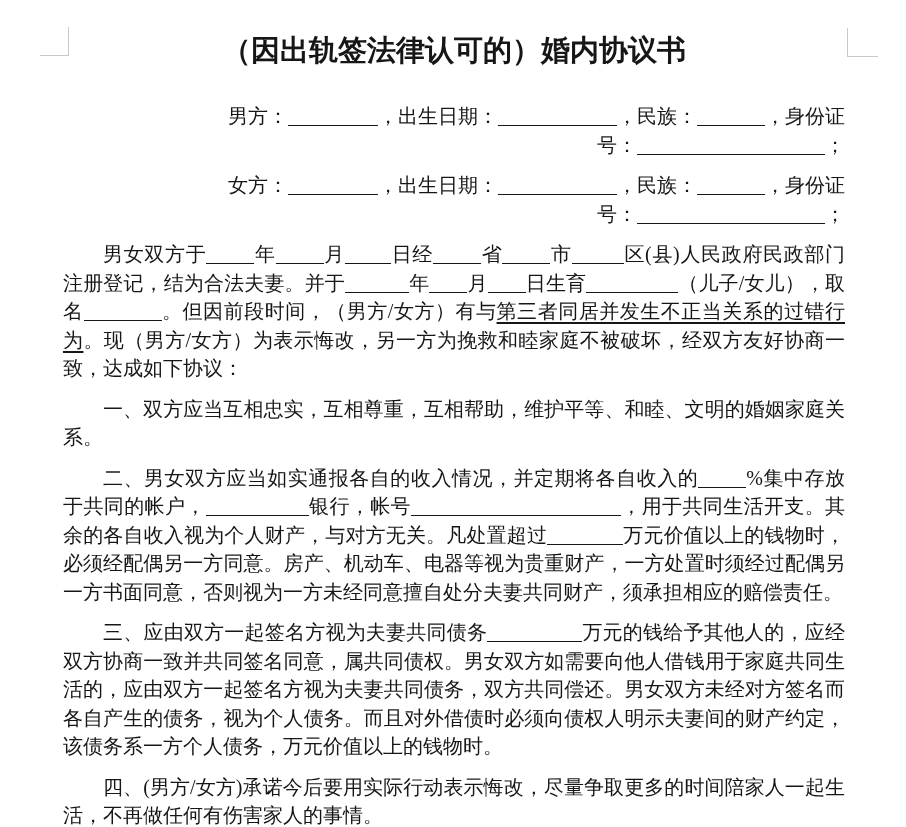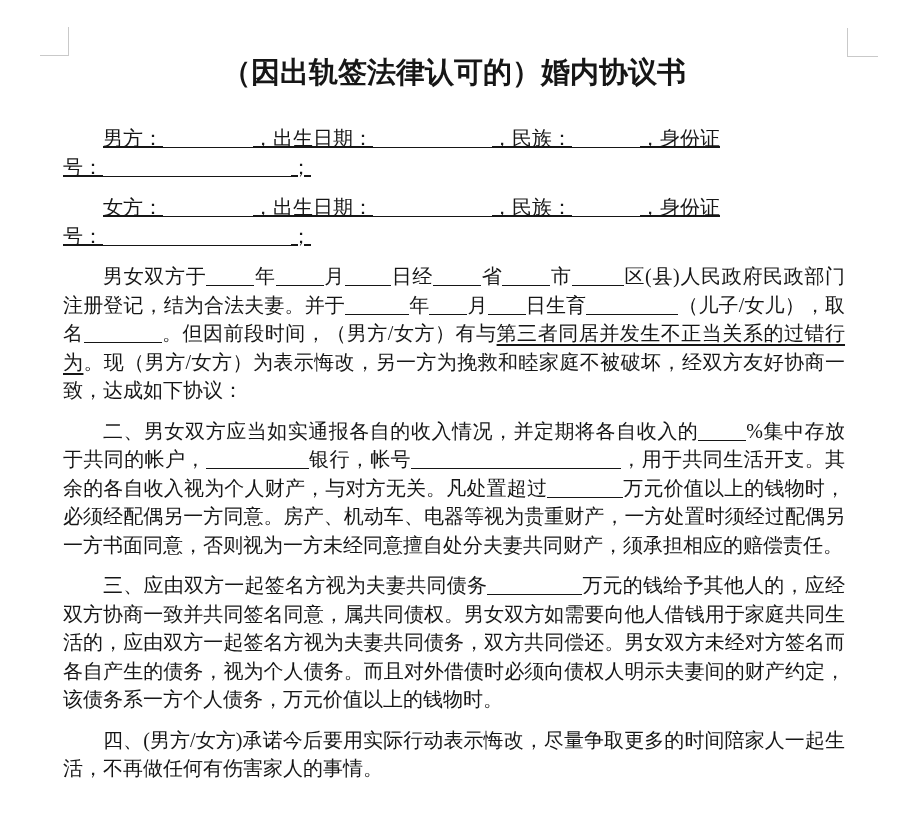--- a/index.html
+++ b/index.html
@@ -14,21 +14,21 @@
     position: relative;
     font-family: "Liberation Serif", "DejaVu Serif", serif;
     color: #161616;
   }
   .page {
     position: absolute;
     left: 0; top: 0;
     width: 906px;
     height: 827px;
     box-sizing: border-box;
-    padding: 54px 61px 0 63px;
+    padding: 32px 61px 0 63px;
     background: #ffffff;
   }
   
   .mark-tl {
     position: absolute;
     left: 40px; top: 27px;
     width: 28px; height: 28px;
     border-right: 1px solid #c9c9c9;
     border-bottom: 1px solid #c9c9c9;
   }
@@ -50,22 +50,21 @@
   }
   .para {
     margin: 0 0 12px 0;
     font-size: 20px;
     line-height: 28.5px;
     text-align: justify;
     text-indent: 2em;
     word-break: break-all;
   }
   .para.no-justify {
-    text-align: left;
-    text-decoration: underline;
+    text-align: right;
   }
   .blank {
     display: inline-block;
     height: 16px;
     border-bottom: 1px solid #161616;
     vertical-align: -3px;
   }
   .ul {
     text-decoration: underline;
     text-underline-offset: 4px;
@@ -77,17 +76,18 @@
 <div class="page">
   <div class="mark-tl"></div>
   <div class="mark-tr"></div>
 
   <h1 class="title">（因出轨签法律认可的）婚内协议书</h1>
 
   <div id="doc-body">
       <p class="para no-justify"><span>男方：</span><span class="blank" style="width: 90px; border-bottom-color: rgb(22, 22, 22);"></span><span>，出生日期：</span><span class="blank" style="width: 119px; border-bottom-color: rgb(22, 22, 22);"></span><span>，民族：</span><span class="blank" style="width: 68px; border-bottom-color: rgb(22, 22, 22);"></span><span>，身份证</span><br><span>号：</span><span class="blank" style="width: 188px; border-bottom-color: rgb(22, 22, 22);"></span><span>；</span></p>
       <p class="para no-justify"><span>女方：</span><span class="blank" style="width: 90px; border-bottom-color: rgb(22, 22, 22);"></span><span>，出生日期：</span><span class="blank" style="width: 119px; border-bottom-color: rgb(22, 22, 22);"></span><span>，民族：</span><span class="blank" style="width: 68px; border-bottom-color: rgb(22, 22, 22);"></span><span>，身份证</span><br><span>号：</span><span class="blank" style="width: 188px; border-bottom-color: rgb(22, 22, 22);"></span><span>；</span></p>
       <p class="para"><span>男女双方于</span><span class="blank" style="width: 48px; border-bottom-color: rgb(22, 22, 22);"></span><span>年</span><span class="blank" style="width: 48px; border-bottom-color: rgb(22, 22, 22);"></span><span>月</span><span class="blank" style="width: 46px; border-bottom-color: rgb(22, 22, 22);"></span><span>日经</span><span class="blank" style="width: 48px; border-bottom-color: rgb(22, 22, 22);"></span><span>省</span><span class="blank" style="width: 48px; border-bottom-color: rgb(22, 22, 22);"></span><span>市</span><span class="blank" style="width: 52px; border-bottom-color: rgb(22, 22, 22);"></span><span>区(县)人民政府民政部门注册登记，结为合法夫妻。并于</span><span class="blank" style="width: 64px; border-bottom-color: rgb(22, 22, 22);"></span><span>年</span><span class="blank" style="width: 38px; border-bottom-color: rgb(22, 22, 22);"></span><span>月</span><span class="blank" style="width: 38px; border-bottom-color: rgb(22, 22, 22);"></span><span>日生育</span><span class="blank" style="width: 92px; border-bottom-color: rgb(22, 22, 22);"></span><span>（儿子/女儿），取名</span><span class="blank" style="width: 78px; border-bottom-color: rgb(22, 22, 22);"></span><span>。但因前段时间，（男方/女方）有与</span><span class="ul">第三者同居并发生不正当关系的过错行为</span><span>。现（男方/女方）为表示悔改，另一方为挽救和睦家庭不被破坏，经双方友好协商一致，达成如下协议：</span></p>
+      <p class="para"><span>一、双方应当互相忠实，互相尊重，互相帮助，维护平等、和睦、文明的婚姻家庭关系。</span></p>
       <p class="para"><span>二、男女双方应当如实通报各自的收入情况，并定期将各自收入的</span><span class="blank" style="width: 48px; border-bottom-color: rgb(22, 22, 22);"></span><span>%集中存放于共同的帐户，</span><span class="blank" style="width: 103px; border-bottom-color: rgb(22, 22, 22);"></span><span>银行，帐号</span><span class="blank" style="width: 210px; border-bottom-color: rgb(22, 22, 22);"></span><span>，用于共同生活开支。其余的各自收入视为个人财产，与对方无关。凡处置超过</span><span class="blank" style="width: 76px; border-bottom-color: rgb(22, 22, 22);"></span><span>万元价值以上的钱物时，必须经配偶另一方同意。房产、机动车、电器等视为贵重财产，一方处置时须经过配偶另一方书面同意，否则视为一方未经同意擅自处分夫妻共同财产，须承担相应的赔偿责任。</span></p>
       <p class="para"><span>三、应由双方一起签名方视为夫妻共同债务</span><span class="blank" style="width: 95px; border-bottom-color: rgb(22, 22, 22);"></span><span>万元的钱给予其他人的，应经双方协商一致并共同签名同意，属共同债权。男女双方如需要向他人借钱用于家庭共同生活的，应由双方一起签名方视为夫妻共同债务，双方共同偿还。男女双方未经对方签名而各自产生的债务，视为个人债务。而且对外借债时必须向债权人明示夫妻间的财产约定，该债务系一方个人债务，万元价值以上的钱物时。</span></p>
       <p class="para"><span>四、(男方/女方)承诺今后要用实际行动表示悔改，尽量争取更多的时间陪家人一起生活，不再做任何有伤害家人的事情。</span></p>
     </div>
 </div>
 
 </body></html>

